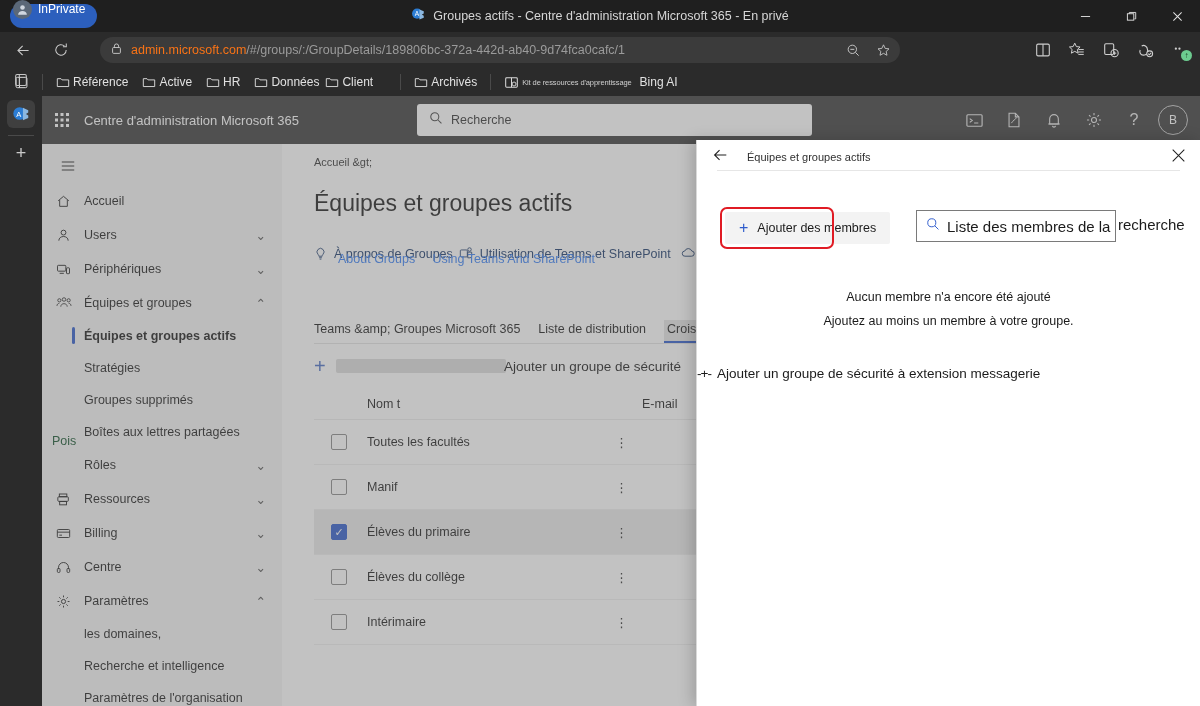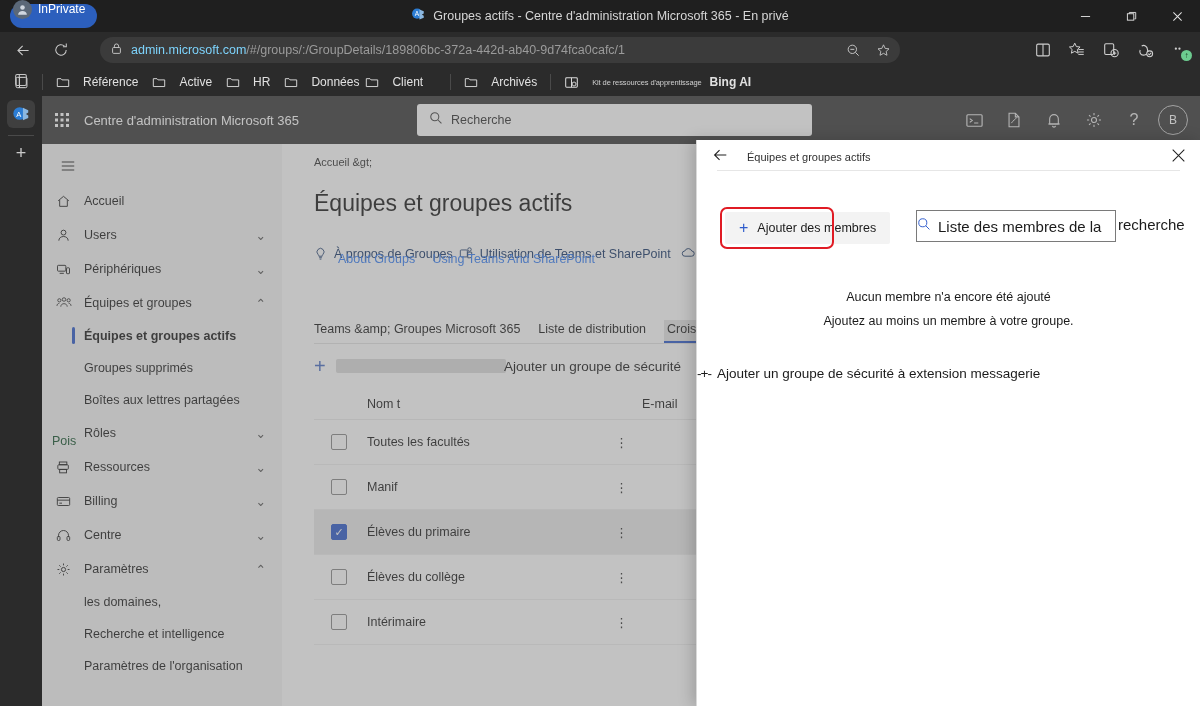--- a/index.html
+++ b/index.html
@@ -48,21 +48,21 @@
     width: 30px; height: 28px; margin-left: 8px;
     display: flex; align-items: center; justify-content: center; color: #c9c9c9;
     border-radius: 4px;
   }
   .omnibox {
     position: absolute; left: 100px; top: 37px; width: 800px; height: 26px;
     background: #3b3b3b; border-radius: 13px; display: flex; align-items: center;
     padding: 0 10px; gap: 8px;
   }
   .omni-url { font-size: 12.5px; color: #9b9b9b; white-space: nowrap; overflow: hidden; }
-  .omni-url b { color: #7dd3fc; font-weight: normal; }
+  .omni-url b { color: #f97316; font-weight: normal; }
   .omni-right {
     position: absolute; right: 2px; top: 0; height: 26px; display: flex; align-items: center;
   }
   .omni-right .oi { width: 30px; height: 26px; display:flex; align-items:center; justify-content:center; color:#c4c4c4; }
   .nav-right {
     position: absolute; right: 4px; top: 36px; height: 28px; display: flex; align-items: center;
   }
   .nav-right .ri {
     width: 34px; height: 28px; display: flex; align-items: center; justify-content: center;
     color: #d0d0d0; border-radius: 4px; position: relative;
@@ -72,21 +72,21 @@
     background: #6ccb8f; border-radius: 50%;
     display:flex; align-items:center; justify-content:center;
     font-size: 8px; color: #15351f;
   }
 
   .bookmarks {
     position: absolute; left: 0; top: 68px; width: 1200px; height: 28px;
     background: #2b2b2b; display: flex; align-items: center; padding-left: 4px;
   }
   .bm {
-    display: flex; align-items: center; gap: 13px; padding: 3px 7px;
+    display: flex; align-items: center; gap: 3px; padding: 3px 7px;
     color: #e1e1e1; font-size: 12px; border-radius: 4px; white-space: nowrap;
   }
   .bm-sep { width: 1px; height: 16px; background: #4a4a4a; margin: 0 6px; }
   .bm-tiny { font-size: 7.5px; color: #cfcfcf; letter-spacing: -0.1px; }
 
   .sidestrip {
     position: absolute; left: 0; top: 96px; width: 42px; height: 610px;
     background: #2b2b2b;
   }
   .strip-tile {
@@ -228,21 +228,21 @@
     background: #f3f3f3; display: flex; align-items: center; gap: 9px;
     font-size: 12.5px; color: #1b1b1b; border-radius: 2px;
   }
   .add-plus { color: #2f5ccc; font-size: 16px; line-height: 1; }
   .hl-ring {
     position: absolute; left: 23px; top: 1px; width: 114px; height: 42px;
     border: 2.5px solid #e01b24; border-radius: 7px;
   }
   .fly-search {
     position: absolute; left: 219px; top: 4px; width: 200px; height: 32px;
-    border: 1px solid #7a7a7a; display: flex; align-items: center; gap: 7px; padding: 0 0;
+    border: 1px solid #7a7a7a; display: flex; align-items: center; gap: 7px; padding: 0 9px;
     background: #fff;
   }
   .fly-search-ph { font-size: 15px; color: #1b1b1b; white-space: nowrap; }
   .fly-search-overflow {
     position: absolute; left: 421px; top: 10px; font-size: 15px; color: #1b1b1b; white-space: nowrap;
   }
   .fly-rule { margin: 0 20px; height: 1px; background: #e6e6e6; position: relative; top: -36px; }
   .empty { text-align: center; margin-top: 28px; }
   .empty-l1 { font-size: 12.5px; color: #1b1b1b; }
   .empty-l2 { font-size: 12.5px; color: #1b1b1b; margin-top: 10px; }
@@ -418,21 +418,21 @@
     </div>
     <div class="bm-sep"></div>
     <div class="bm">
       <svg width="15" height="15" viewBox="0 0 16 16">
           <rect x="1.8" y="3" width="12.4" height="10" rx="1" fill="none" stroke="#d9d9d9" stroke-width="1.1"></rect>
           <path d="M8 3v10" stroke="#d9d9d9" stroke-width="1.1"></path>
           <circle cx="10.7" cy="9.6" r="2.1" fill="#2b2b2b" stroke="#d9d9d9" stroke-width="1"></circle>
         </svg>
       <span class="bm-tiny">Kit de ressources d'apprentissage</span>
     </div>
-    <div class="bm" style="margin-left:-6px;font-weight:bold;">
+    <div class="bm" style="margin-left:-6px;">
       <span>Bing AI</span>
     </div>
   </div>
 
   <div class="sidestrip">
     <div class="strip-top-ico">
       <svg width="16" height="16" viewBox="0 0 18 18">
           <rect x="3" y="2.8" width="12" height="12.4" rx="1.6" fill="none" stroke="currentColor" stroke-width="1.2"></rect>
           <path d="M7.1 2.8v12.4" stroke="currentColor" stroke-width="1.2"></path>
         </svg>
@@ -558,20 +558,23 @@
             </svg>
         </span>
         <span>Équipes et groupes</span>
         <span class="chev">⌃</span>
       </div>
 
       <div class="subitem sel">
         <span>Équipes et groupes actifs</span>
       </div>
       <div class="subitem">
+        <span>Stratégies</span>
+      </div>
+      <div class="subitem">
         <span>Groupes supprimés</span>
       </div>
       <div class="subitem">
         <span>Boîtes aux lettres partagées</span>
       </div>
 
       <div class="navitem">
         <span class="ni-ico"></span>
         <span>Rôles</span>
         <span class="chev">⌄</span>

